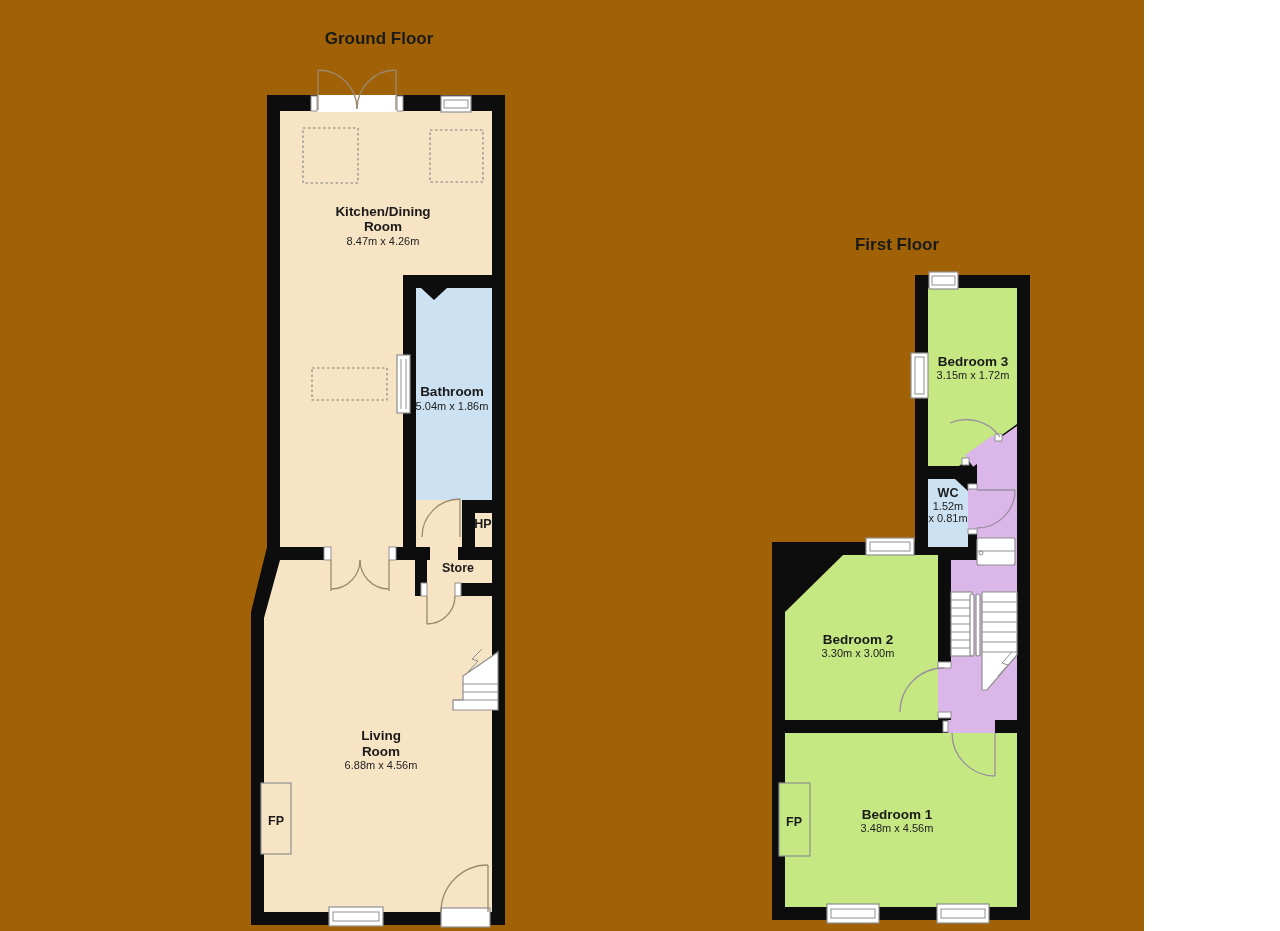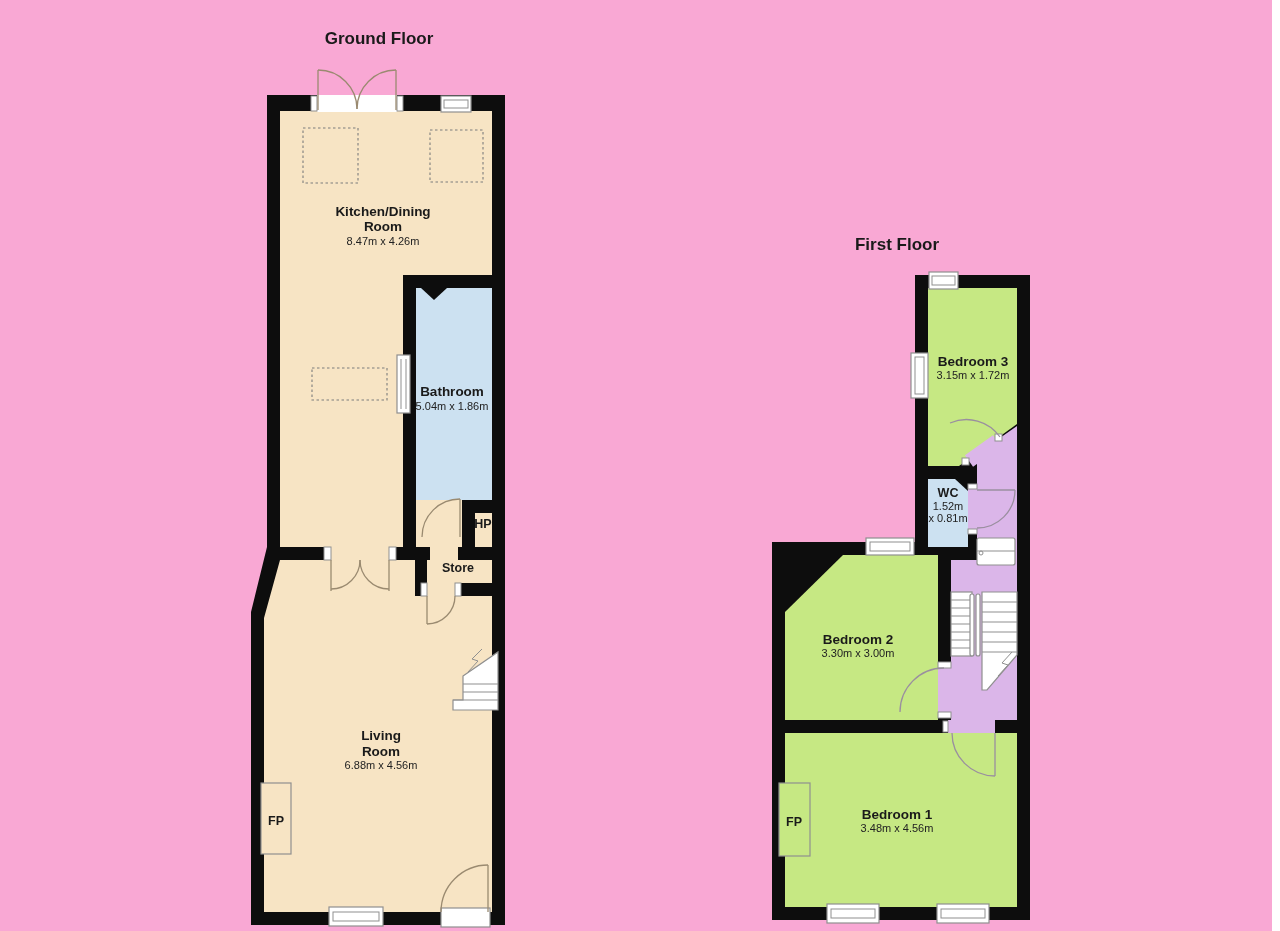--- a/index.html
+++ b/index.html
@@ -1,16 +1,16 @@
 <!DOCTYPE html>
 <html><head>
 <meta charset="utf-8">
 <style>
   html,body{margin:0;padding:0;background:#ffffff;}
-  .stage{position:relative;width:1272px;height:931px;background:#f9a8d4;overflow:hidden;
+  .stage{position:relative;width:1144px;height:931px;background:#a16207;overflow:hidden;
          font-family:"Liberation Sans", sans-serif;}
   svg text{font-family:"Liberation Sans","DejaVu Sans",sans-serif;fill:#1a1a1a;}
   .title-txt{font-size:17px;font-weight:bold;}
   .room-txt{font-size:13.5px;font-weight:bold;}
   .dim-txt{font-size:11px;font-weight:normal;fill:#222;}
   .small-txt{font-size:12.5px;font-weight:bold;}
   .wall{stroke:none;}
   .win{fill:#ffffff;stroke:#8f8f8f;stroke-width:1.2;}
   .winline{stroke:#8f8f8f;stroke-width:1;fill:none;}
   .arc{fill:none;stroke:#9a8a70;stroke-width:1.3;}

